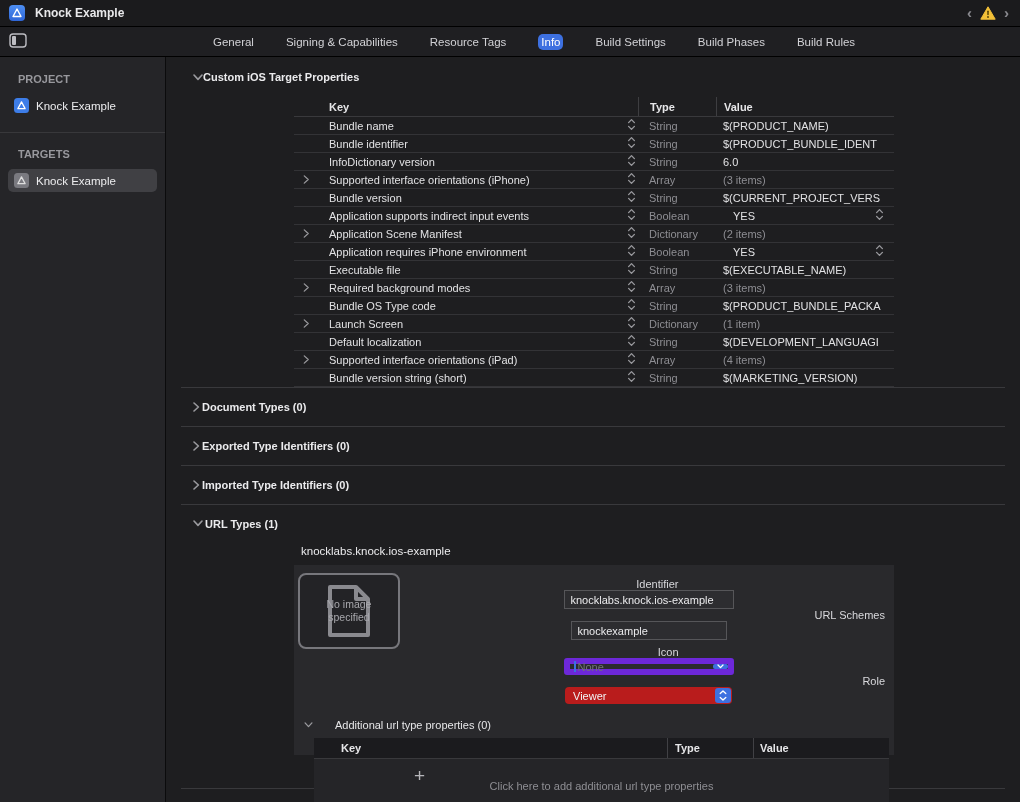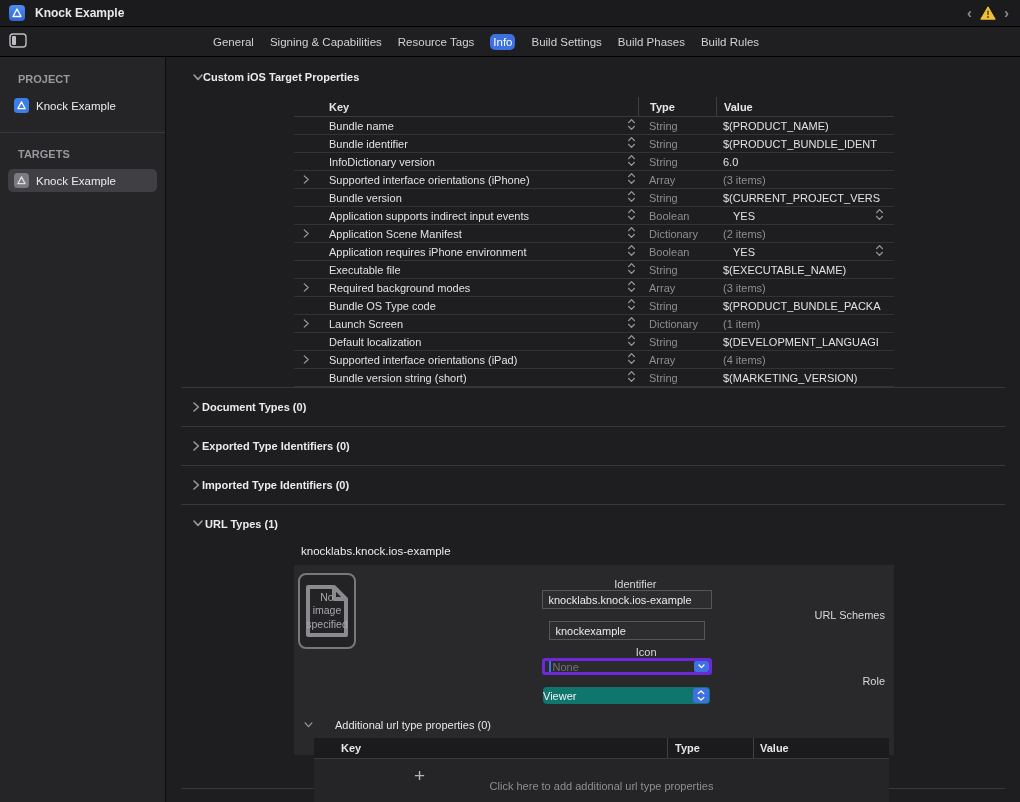--- a/index.html
+++ b/index.html
@@ -18,21 +18,21 @@
     display:flex; align-items:center; justify-content:center; flex:none; }
   .titlebar-title { font-size:12px; font-weight:bold; color:#e8e8ea; }
   .titlebar-right { margin-left:auto; display:flex; align-items:center; gap:8px; margin-right:11px; }
   .nav-chev { color:#8a8a8f; font-size:15px; line-height:14px; font-weight:bold; cursor:default; }
   .warn-badge { position:relative; width:16px; height:14px; cursor:default; }
 
   
   .tabbar { height:30px; background:#1f1f22; border-bottom:1px solid #000;
     display:flex; align-items:center; }
   .sidebar-toggle { margin-left:9px; cursor:default; }
-  .tabs { display:flex; gap:16px; margin-left:186px; align-items:center;
+  .tabs { display:flex; gap:32px; margin-left:186px; align-items:center;
     font-size:11.5px; color:#d2d2d6; }
   .tab { cursor:default; padding:2px 0; }
   .tab.selected { background:var(--accent,#3d70e0); color:#fff; border-radius:5px;
     padding:2px 3px; }
 
   
   .body-row { display:flex; height:745px; }
   .sidebar { width:166px; background:#252528; border-right:1px solid #0b0b0c;
     padding-top:16px; flex:none; }
   .side-header { font-size:11px; font-weight:bold; color:#98989d; margin-left:18px; }
@@ -72,45 +72,45 @@
   .vwrap { display:flex; align-items:center; justify-content:space-between;
     width:100%; padding-right:10px; }
   .vlabel { white-space:nowrap; overflow:hidden; }
   .vlabel.indent { padding-left:10px; }
 
   
   .url-content { margin-left:113px; }
   .url-item-name { font-size:11.5px; color:#ebebed; margin:3px 0 8px 7px; }
   .url-panel { width:600px; height:190px; background:#29292c; padding:8px 5px 0 4px; }
   .panel-top { display:flex; }
-  .imgbox { width:58px; height:76px; border:2px solid #77777c; border-radius:8px;
+  .imgbox { width:102px; height:76px; border:2px solid #77777c; border-radius:8px;
     position:relative; flex:none; background:#232326; overflow:hidden; }
   .imgbox svg { position:absolute; left:50%; top:50%; transform:translate(-50%,-50%); }
   .noimg-text { position:absolute; inset:0; display:flex; align-items:center;
     justify-content:center; text-align:center; font-size:10.5px; line-height:1.25;
     color:#a8a8ad; padding:4px 14px; }
   .form-area { flex:1; margin-left:8px; margin-top:5px; display:flex;
     flex-direction:column; gap:6px; }
   .form-row { display:flex; align-items:center;flex-direction:column; }
   .flabel { color:#d8d8dc; text-align:right; white-space:nowrap; }
   .flabel.w1 { width:64px; margin-right:4px; }
   .flabel.autoR { margin-left:auto; margin-right:4px; }
   .tfield { height:19px; background:#2d2d30; border:1px solid #565659; color:#ebebed;
     display:flex; align-items:center; padding:0 6px; white-space:nowrap; overflow:hidden; }
   .tfield.w-id { width:170px; }
   .tfield.w-sch { width:156px; }
-  .combo { width:170px; height:17px; background:#2b2b2e; border:3px solid #6d28d9;
+  .combo { width:170px; height:17px; background:#2b2b2e; border:6px solid #6d28d9;
     border-radius:3px; display:flex; align-items:center; position:relative; padding-left:4px; }
   .combo .cursor { width:2px; height:11px; background:var(--accent,#3d70e0); margin-right:2px; flex:none; }
   .combo .ctext { color:#737378; flex:1; }
   .combo .cap { position:absolute; right:0; top:0; bottom:0; width:15px;
     background:var(--accent,#3d70e0); border-radius:2px;
     display:flex; align-items:center; justify-content:center; }
-  .popup { width:167px; height:17px; background:#0f766e; border-radius:4px;
-    display:flex; align-items:center; position:relative; }
+  .popup { width:167px; height:17px; background:#b91c1c; border-radius:4px;
+    display:flex; align-items:center; position:relative; padding-left:8px; }
   .popup .ptext { color:#f2f2f4; }
   .popup .cap { position:absolute; right:1px; top:1px; bottom:1px; width:16px;
     background:var(--accent,#3d70e0); border-radius:3px;
     display:flex; align-items:center; justify-content:center; }
 
   .additional-head { display:flex; align-items:center; gap:22px;
     margin:15px 0 7px 6px; color:#e6e6e8; cursor:default; }
   .inner-table { margin-left:16px; width:575px; }
   .it-head { height:20px; background:#1b1b1e; display:flex; align-items:center;
     font-weight:bold; color:#e6e6e8; }

